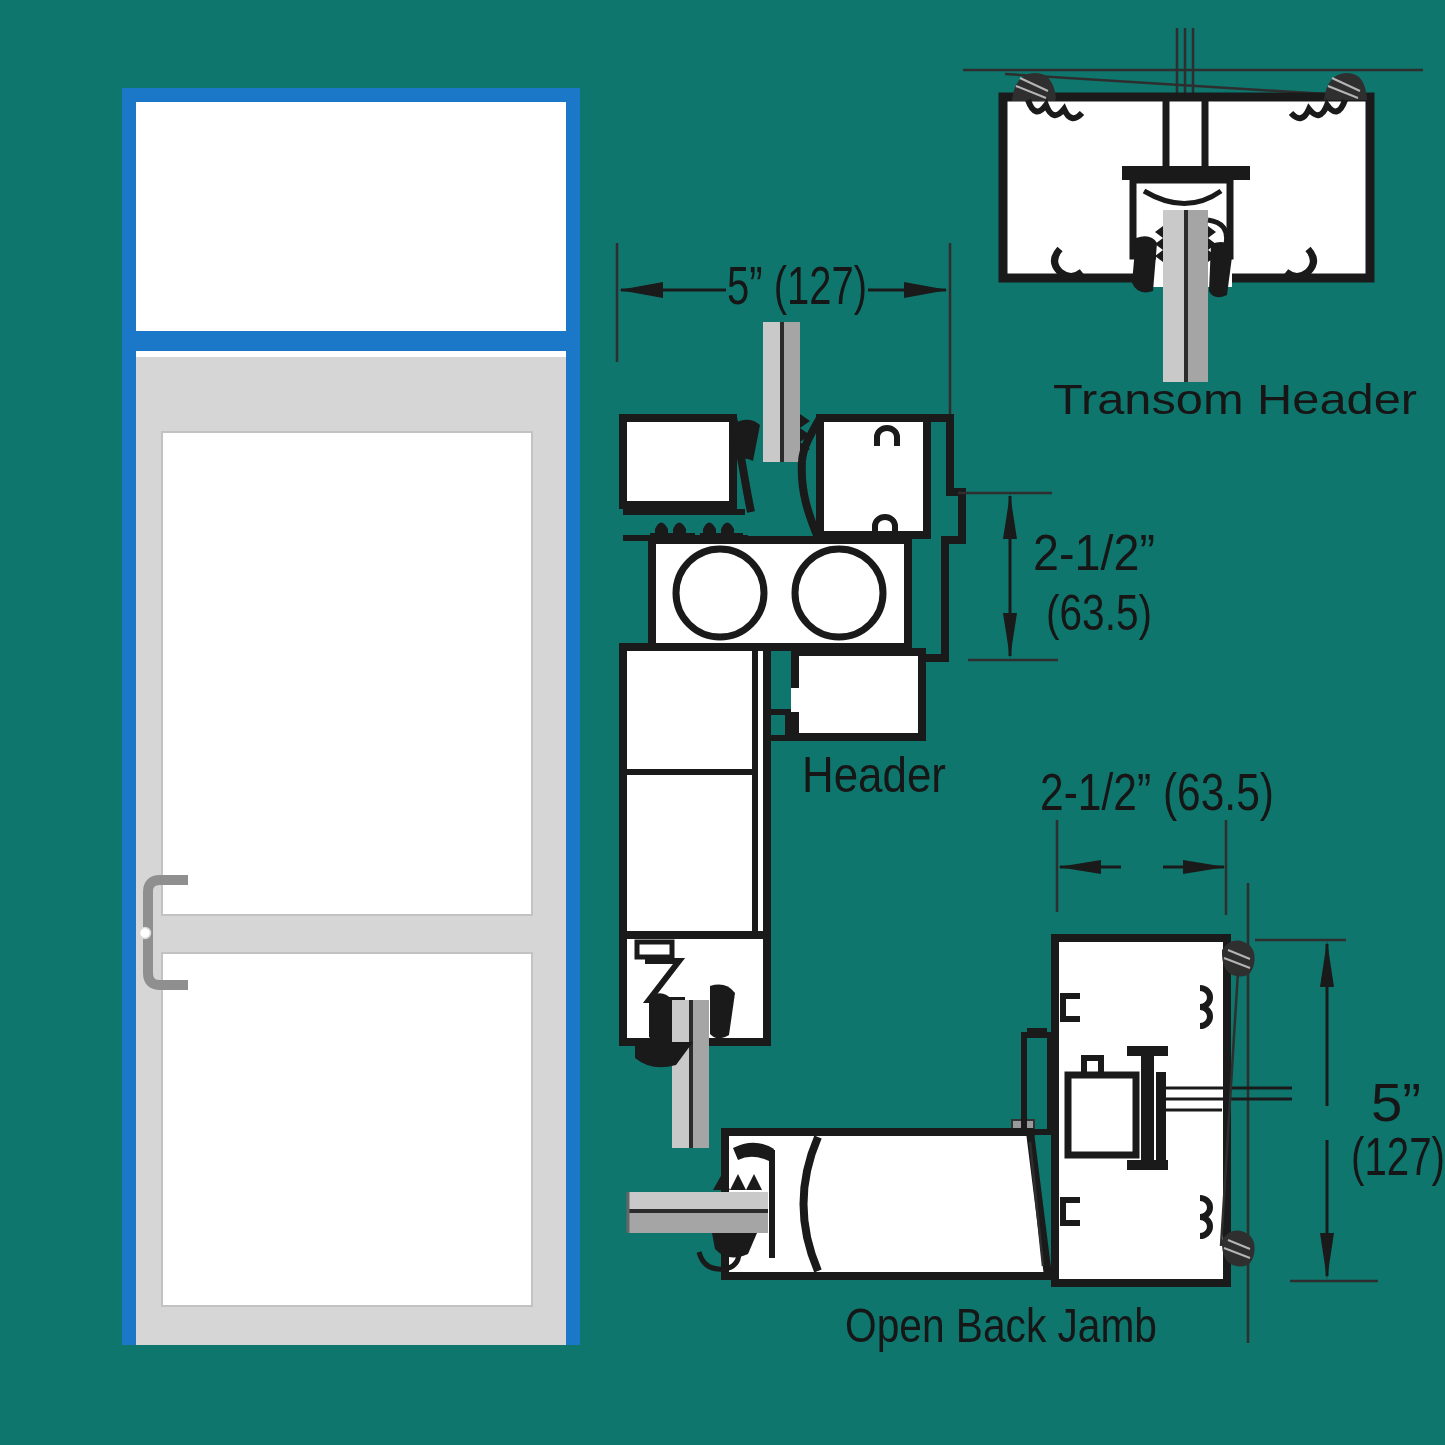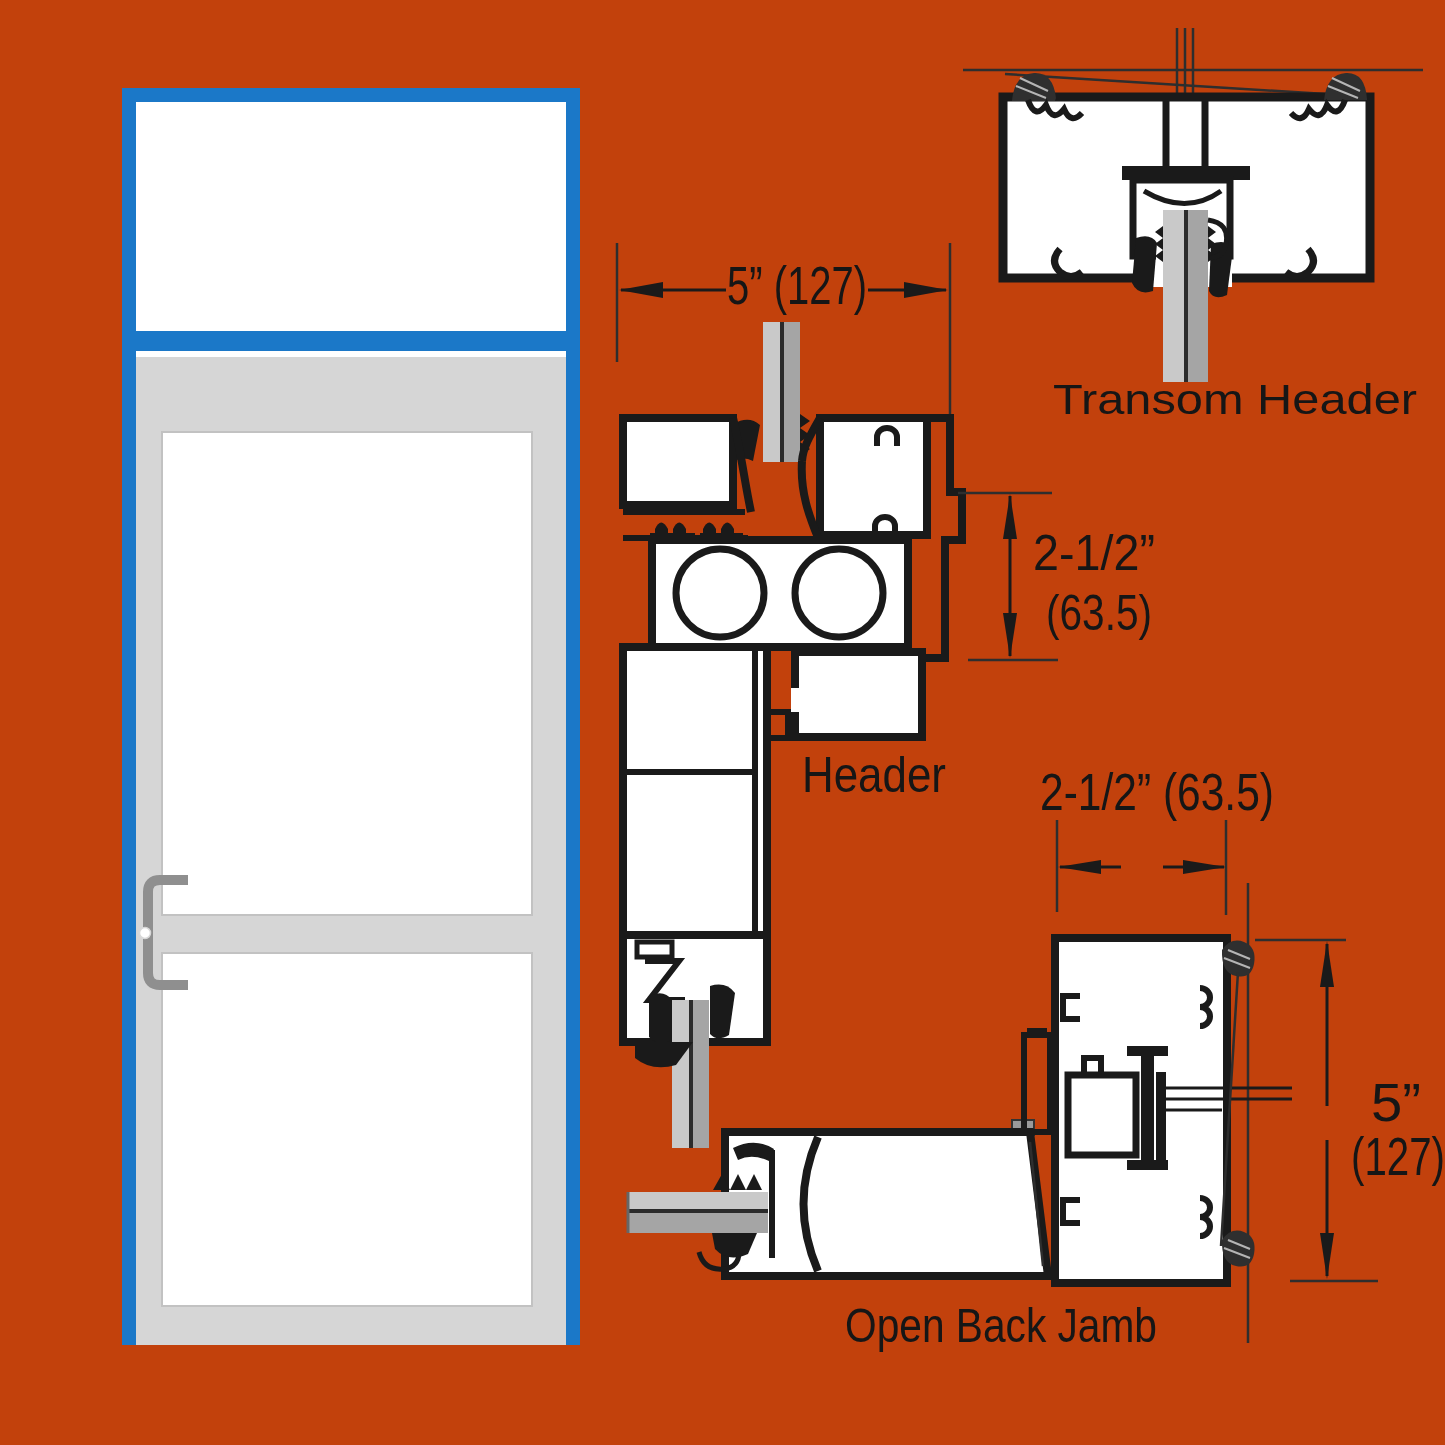--- a/index.html
+++ b/index.html
@@ -1,16 +1,16 @@
 <!DOCTYPE html>
 <html><head>
 <meta charset="utf-8">
 <style>
   html,body{margin:0;padding:0;background:#ffffff;}
-  .stage{position:relative;width:1445px;height:1445px;background:#c2410c;overflow:hidden;
+  .stage{position:relative;width:1445px;height:1445px;background:#0f766e;overflow:hidden;
          font-family:"Liberation Sans",sans-serif;}
   svg{display:block}
   .k8w{stroke:#1a1a1a;stroke-width:8;fill:#ffffff}
   .k9w{stroke:#1a1a1a;stroke-width:9;fill:#ffffff}
   .k7w{stroke:#1a1a1a;stroke-width:7;fill:#ffffff}
   .k8n{stroke:#1a1a1a;stroke-width:8;fill:none}
   .k7n{stroke:#1a1a1a;stroke-width:7;fill:none}
   .k6n{stroke:#1a1a1a;stroke-width:6;fill:none}
   .k5n{stroke:#1a1a1a;stroke-width:5;fill:none}
   .f{fill:#1a1a1a;stroke:none}

